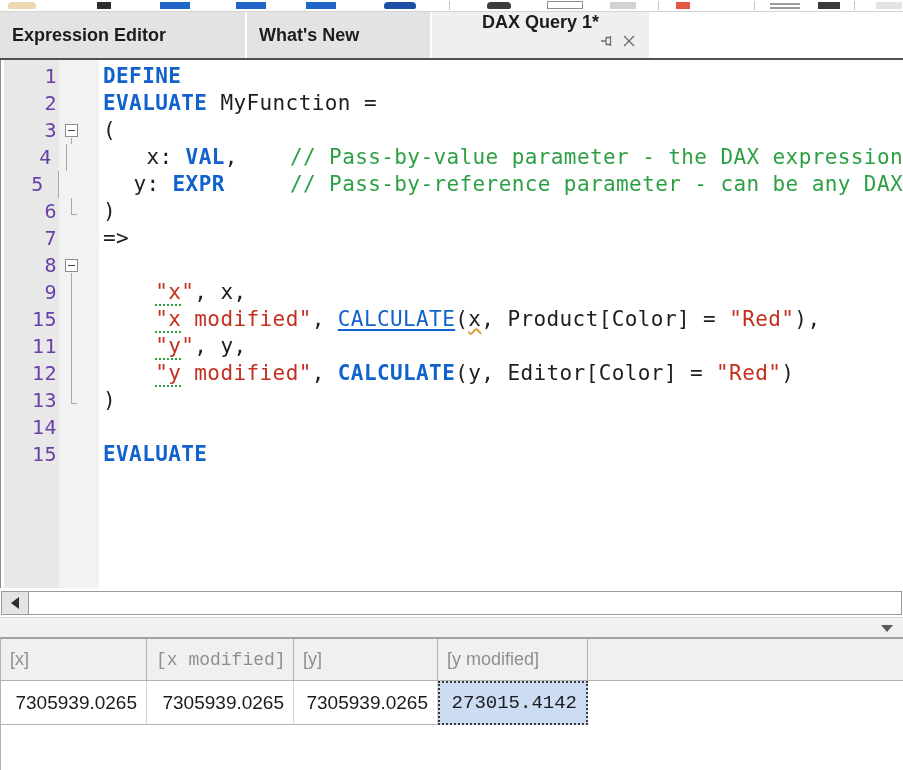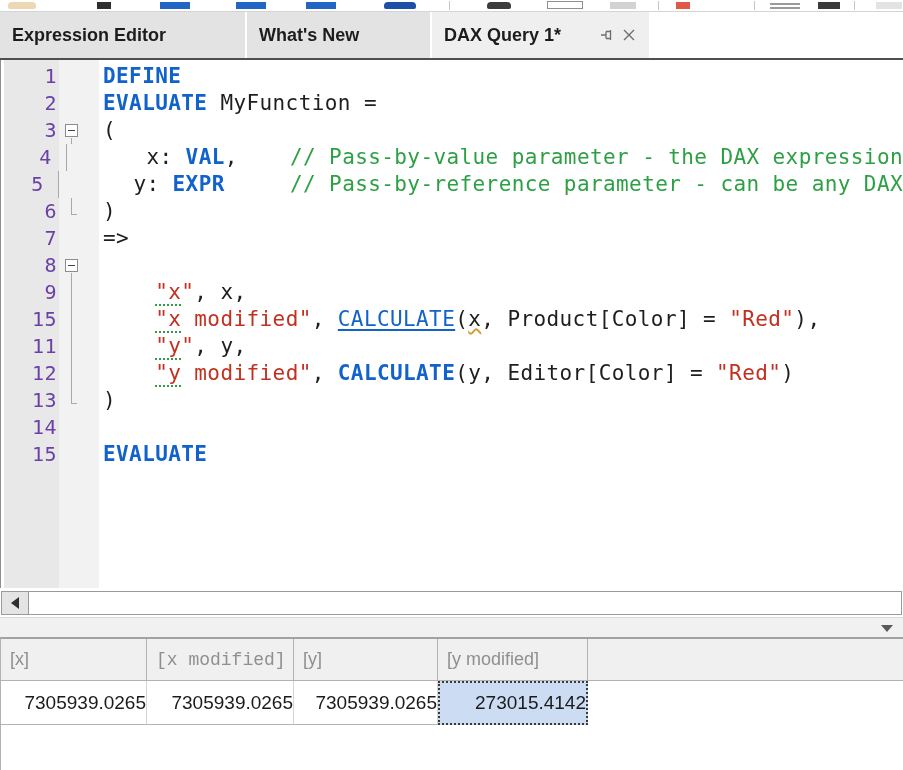--- a/index.html
+++ b/index.html
@@ -12,21 +12,21 @@
   .frag.round { border-radius: 4px 4px 2px 2px; }
   .frag.sep { top: 1px; bottom: 1px; height: auto; }
   .frag.outline { background: #fff; border: 1px solid; height: 8px; }
   .frag.lines { height: 6px; border-top: 2px solid; border-bottom: 2px solid; }
 
   
   .tabbar { height: 48px; background: #fff; border-bottom: 2px solid #4f4f4f; display: flex; }
   .tab { height: 46px; background: #e3e3e3; display: flex; align-items: center;
     padding: 0 12px; margin-right: 2px; font-weight: bold; font-size: 18px; color: #1c1c1c; }
   .tab.active { background: #efefef; }
-  .tab1 { width: 245px; } .tab2 { width: 183px; } .tab3 { width: 217px; }
+  .tab1 { width: 245px; } .tab2 { width: 183px; } .tab3 { width: 217px; flex-direction: column; }
   .ticons { margin-left: auto; display: flex; align-items: center; gap: 5px; }
   .ticons svg { display: block; cursor: pointer; }
 
   
   .editor { position: relative; height: 528px; background: #fff; border-left: 1px solid #8e8e8e; overflow: hidden; }
   .editor::before { content: ''; position: absolute; left: 3px; top: 0; bottom: 0; width: 55px; background: #e8e8e8; }
   .editor::after  { content: ''; position: absolute; left: 58px; top: 0; bottom: 0; width: 40px; background: #f2f2f2; }
   .codelines { position: relative; z-index: 1; padding-top: 3px;
     font-family: "DejaVu Sans Mono", monospace; font-size: 21px; line-height: 27px; letter-spacing: 0.4px; }
   .crow { display: flex; height: 27px; }
@@ -63,22 +63,22 @@
   .sarrow { position: absolute; right: 10px; top: 7px; width: 0; height: 0;
     border-top: 7px solid #5a5a5a; border-left: 6px solid transparent; border-right: 6px solid transparent; cursor: pointer; }
 
   
   .grid { height: 133px; border-top: 2px solid #a2a2a2; border-left: 1px solid #b2b2b2; background: #fff; }
   .ghead { height: 42px; background: #f0f0f0; border-bottom: 1px solid #b2b2b2; display: flex;
     font-size: 18px; color: #8f8f8f; }
   .hcell { border-right: 1px solid #b2b2b2; display: flex; align-items: center; padding-left: 9px; }
   .grow { height: 44px; display: flex; font-size: 19px; color: #1b1b1b; }
   .dcell { border-right: 1px solid #d4d4d4; border-bottom: 1px solid #b2b2b2; background: #fff;
-    display: flex; align-items: center; justify-content: flex-end; }
-  .dcell.sel { background: var(--selected-cell-bg, #cbdcf3); border: 2px dotted #3a3a3a; }
+    display: flex; align-items: center; justify-content: flex-end; padding-right: 9px; }
+  .dcell.sel { background: var(--selected-cell-bg, #cbdcf3); border: 2px dotted #3a3a3a; font-family: Liberation Mono, monospace; }
   .grest { height: 44px; background: #fff; }
 </style>
 </head>
 <body>
 
 <div class="toolbar">
     <div class="frag round" style="left: 8px; width: 28px; background: rgb(236, 216, 178);"></div>
     <div class="frag solid" style="left: 97px; width: 14px; background: rgb(46, 46, 46);"></div>
     <div class="frag solid" style="left: 160px; width: 30px; background: rgb(33, 101, 198);"></div>
     <div class="frag solid" style="left: 236px; width: 30px; background: rgb(33, 101, 198);"></div>

